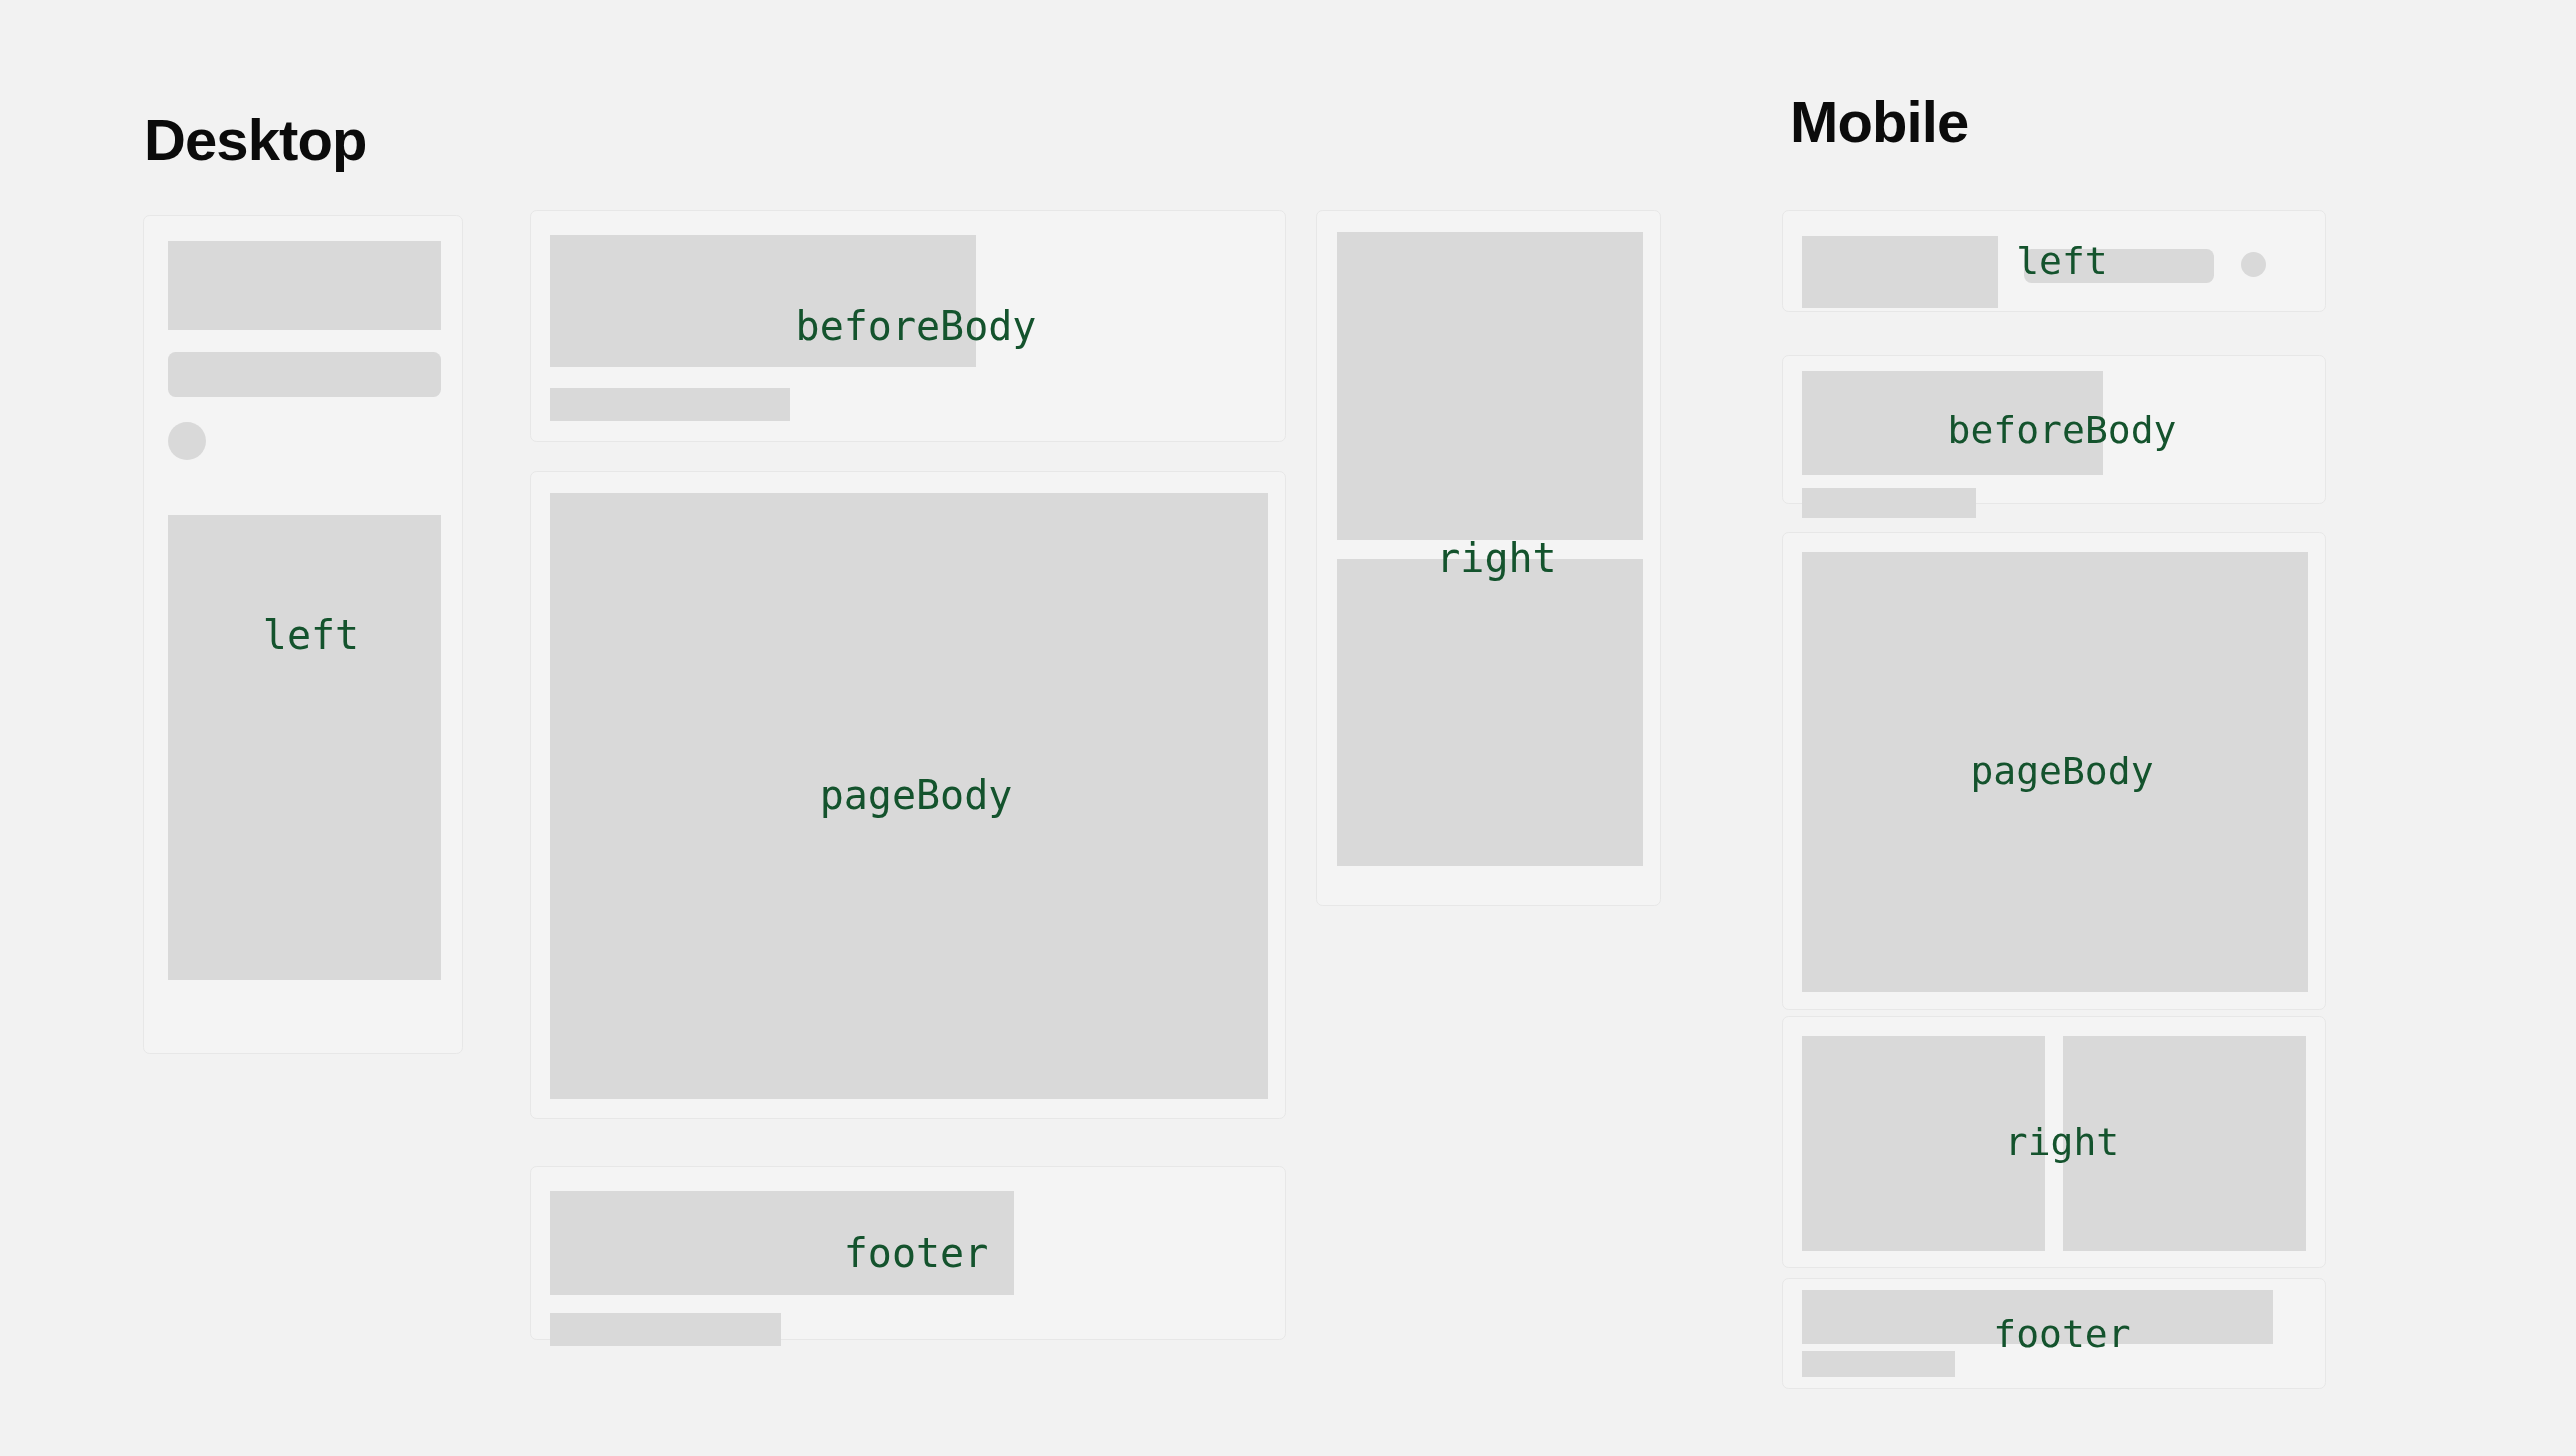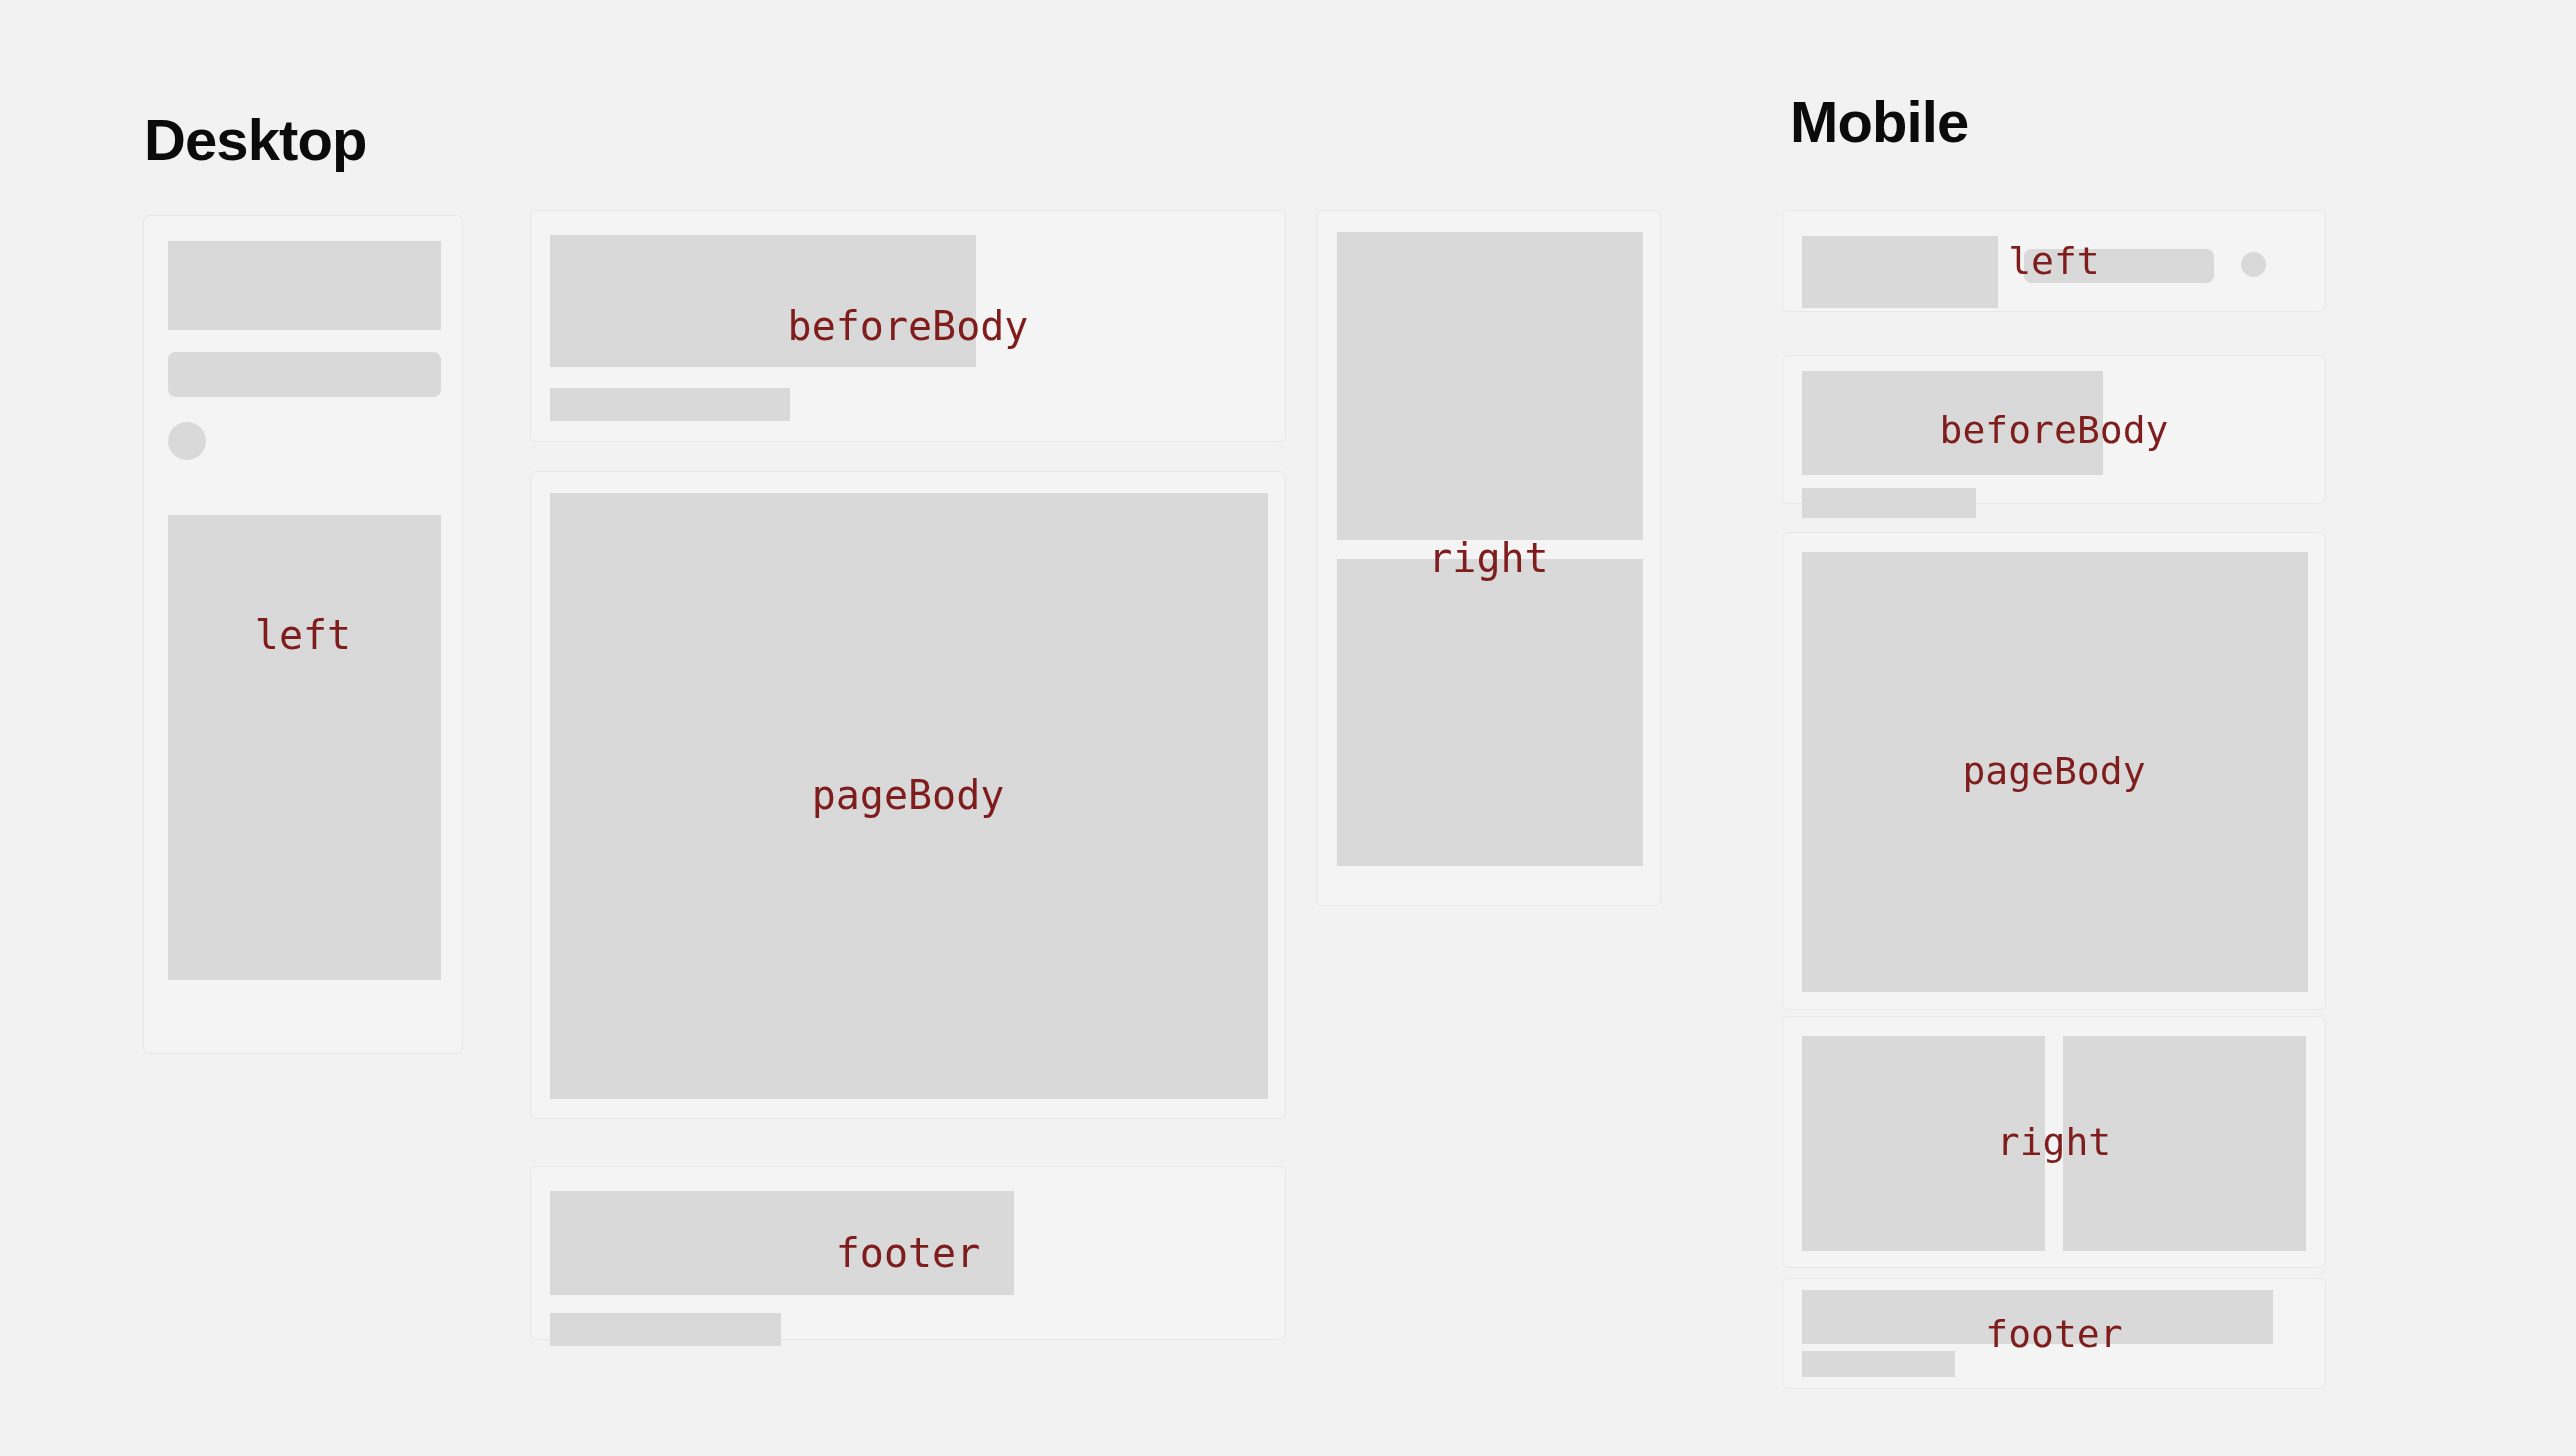--- a/index.html
+++ b/index.html
@@ -42,30 +42,30 @@
   .sk {
     background: #d9d9d9;
     position: absolute;
   }
   .sk-round { border-radius: 7.5px; }
   .sk-circle { border-radius: 50%; }
 
   
   .panel-label {
     position: absolute;
-    left: 0;
+    left: 8px;
     top: 0;
     width: 100%;
     height: 100%;
     display: flex;
     align-items: center;
     justify-content: center;
     font-family: "DejaVu Sans Mono", "Liberation Mono", monospace;
     font-size: 40px;
-    color: #7f1d1d;
+    color: #14532d;
     letter-spacing: 0px;
     pointer-events: none;
     white-space: nowrap;
   }
   .panel-label.small { font-size: 38px; }
 
   
 
   
   #d-left-panel { left: 143px; top: 215px; width: 320px; height: 839px; }

